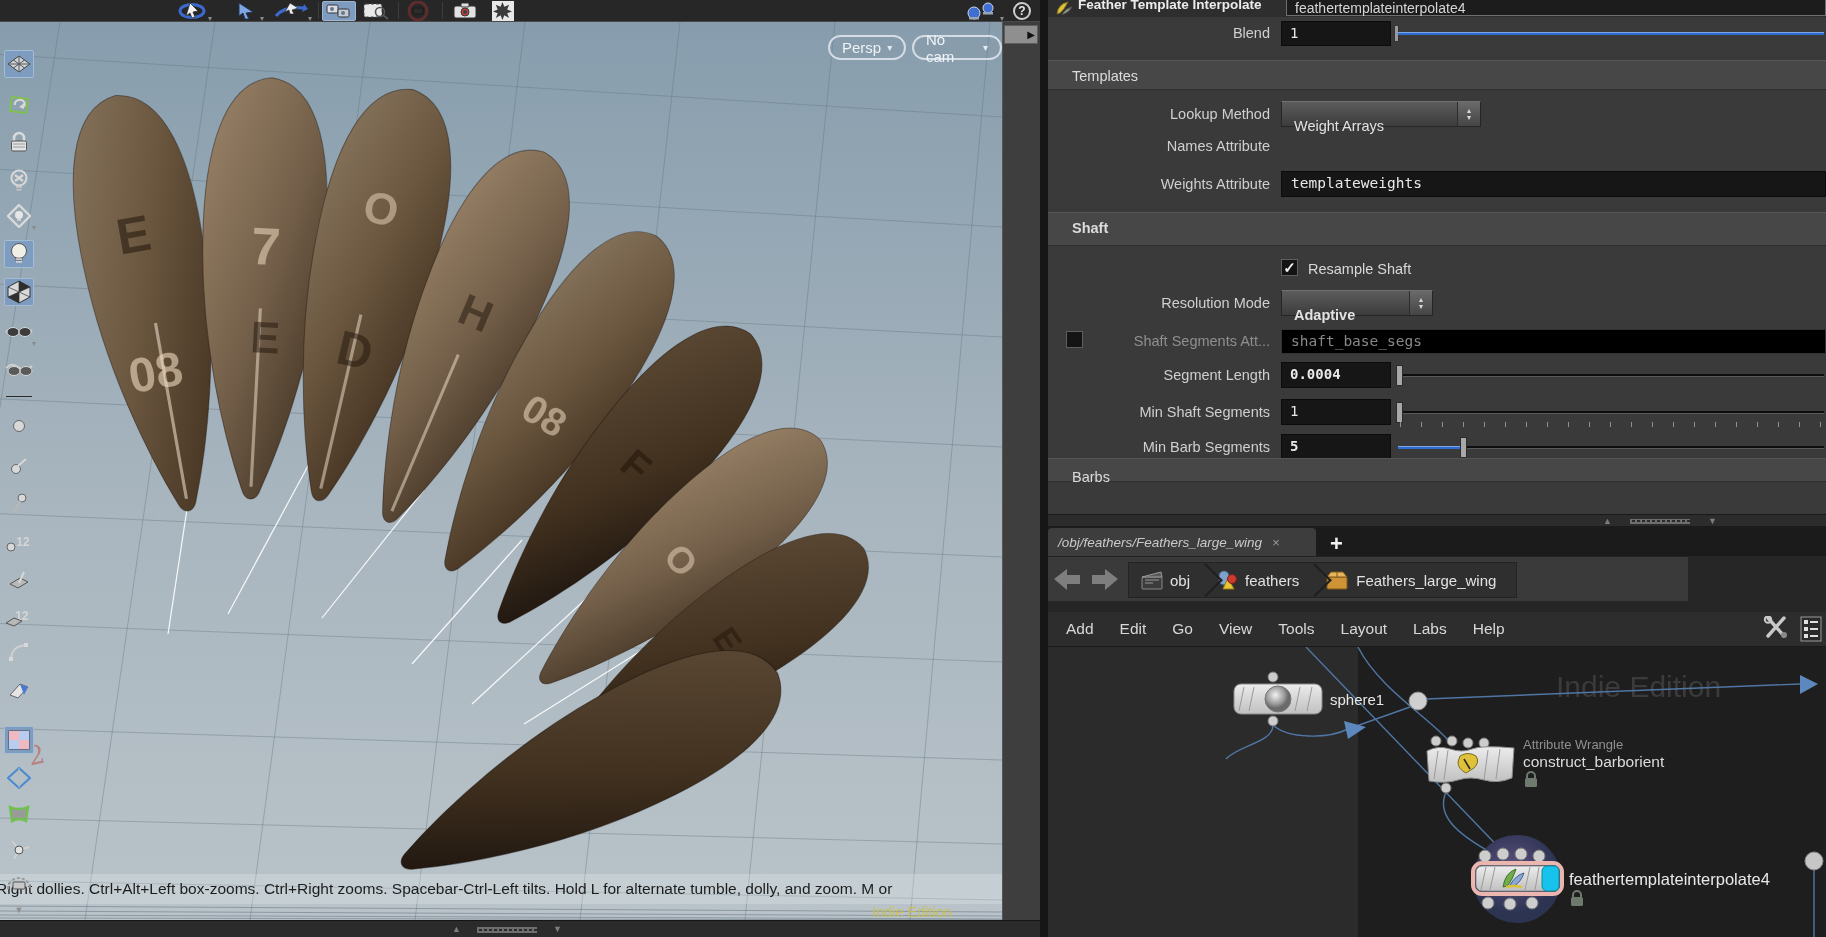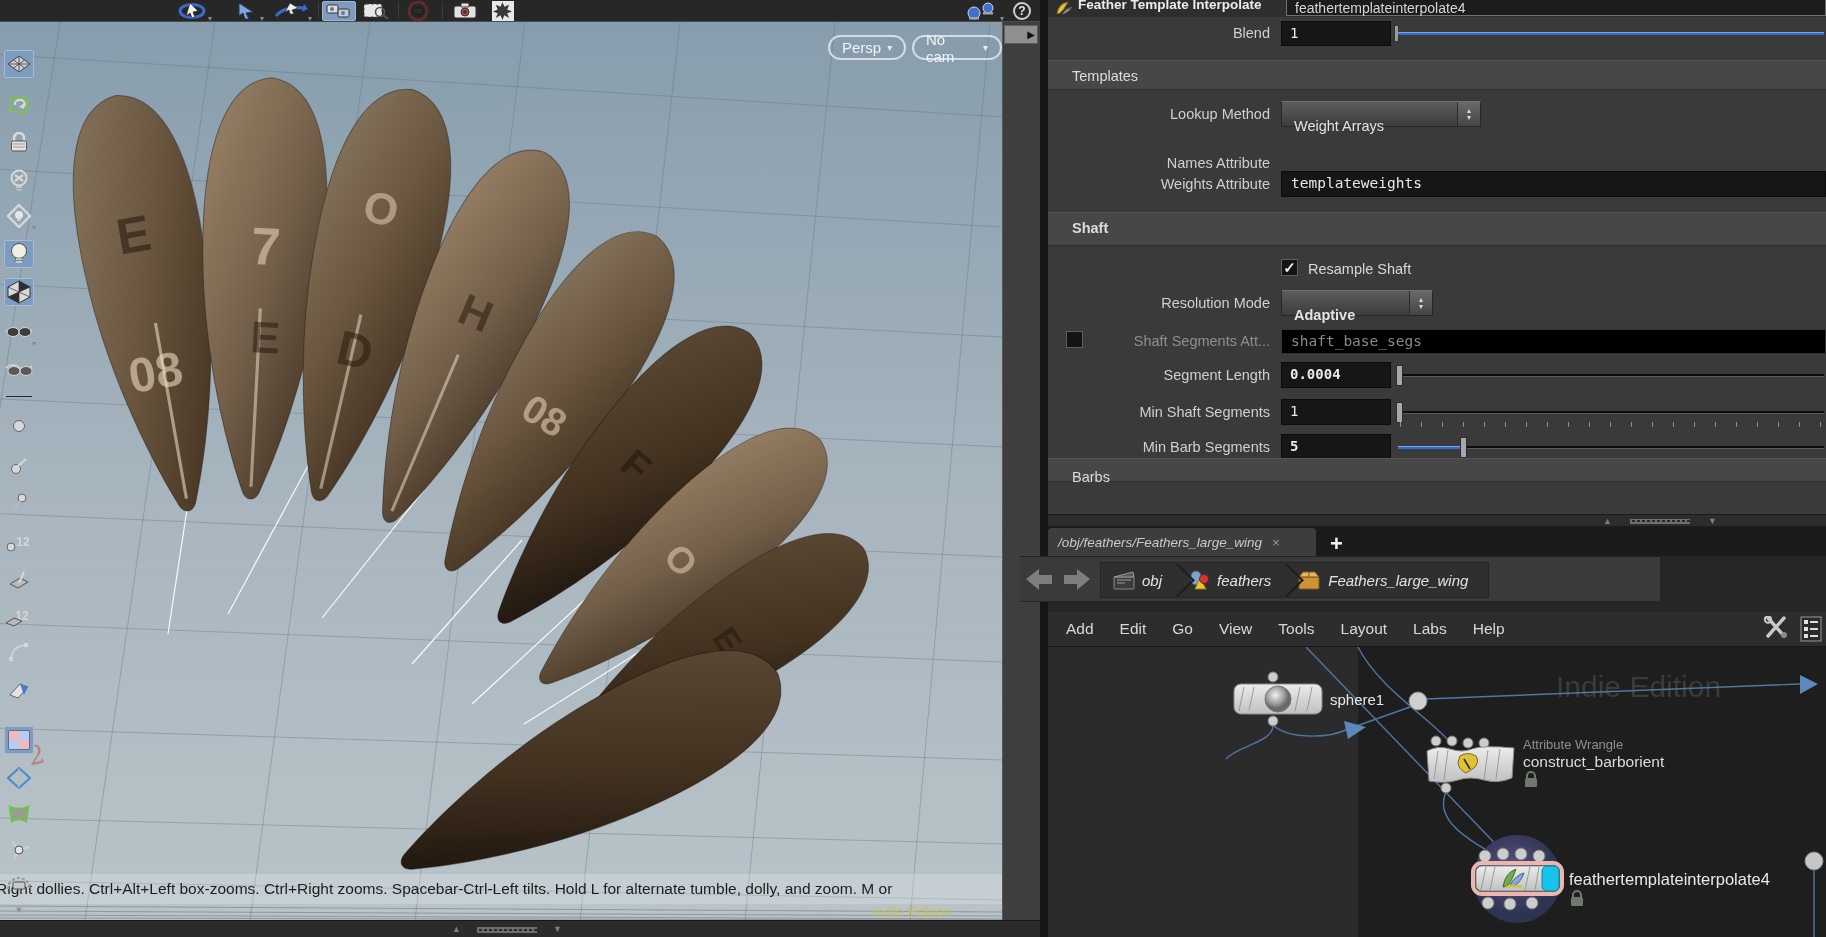--- a/index.html
+++ b/index.html
@@ -95,22 +95,22 @@
                     border-top:1px solid #1a1a1a; }
 
   
   #tab-bar { position:absolute; left:1048px; top:526px; width:778px; height:30px; background:#1b1b1b; }
   #path-tab { position:absolute; left:0; top:2px; width:268px; height:28px; background:#3d3d3d;
               border-radius:4px 4px 0 0; color:#cacaca; display:flex; align-items:center; }
   #path-tab .path { font-style:italic; font-size:13.5px; margin-left:10px; }
   #path-tab .x { margin-left:10px; color:#9a9a9a; font-size:13px; }
   #tab-add { position:absolute; left:282px; top:5px; color:#f0f0f0; font-size:22px; font-weight:bold; }
 
-  #crumb-bar { position:absolute; left:1020px; top:556px; width:640px; height:46px; background:#3a3a3a;
-               border-top:1px solid #222; border-bottom:1px solid #262626;font-style:italic;}
+  #crumb-bar { position:absolute; left:1048px; top:556px; width:640px; height:46px; background:#3a3a3a;
+               border-top:1px solid #222; border-bottom:1px solid #262626;}
   .navarrow { position:absolute; top:12px; width:26px; height:21px; }
   #crumb-strip { position:absolute; left:80px; top:5px; height:36px; display:flex; align-items:center;
                  background:#2f2f2f; border:1px solid #242424; padding:0 14px 0 6px; }
   .crumb { display:flex; align-items:center; gap:7px; color:#e2e2e2; font-size:15px; padding:0 6px; }
   .crumb-sep { width:14px; height:36px; position:relative; }
   .crumb-sep:before { content:""; position:absolute; left:2px; top:2px; width:22px; height:22px;
                       border-right:2px solid #1f1f1f; border-top:2px solid #1f1f1f;
                       transform:rotate(45deg) translateY(6px); }
 
   #menu-bar { position:absolute; left:1048px; top:612px; width:778px; height:35px; background:#2d2d2d;
@@ -516,21 +516,21 @@
       <div class="dropdown" style="top:0;width:200px">
         <span class="dtext">Weight Arrays</span>
         <span class="spin">
             <span>▴</span>
             <span>▾</span>
           </span>
       </div>
     </div>
 
     <div class="prow" style="top:138px;height:27px">
-      <span class="plabel" style="top:17px">Names Attribute</span>
+      <span class="plabel" style="top:0">Names Attribute</span>
     </div>
 
     <div class="prow" style="top:171px;height:27px">
       <span class="plabel" style="top:5px">Weights Attribute</span>
       <div class="textfield" style="top:0;height:26px">templateweights</div>
     </div>
 
     <div class="sect b" style="top:212px;height:34px">
       <span>Shaft</span>
       </div>

